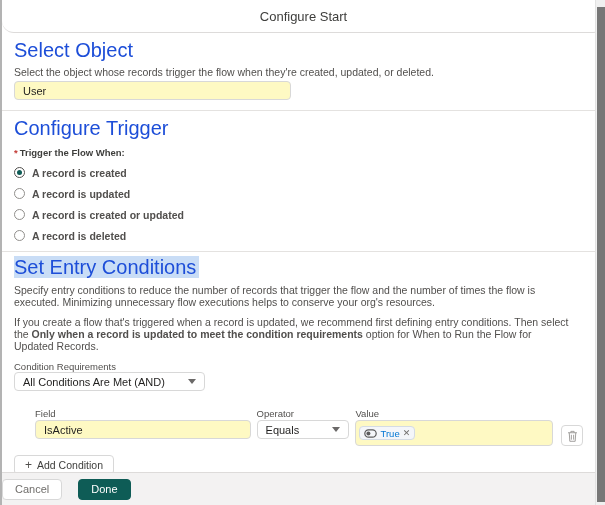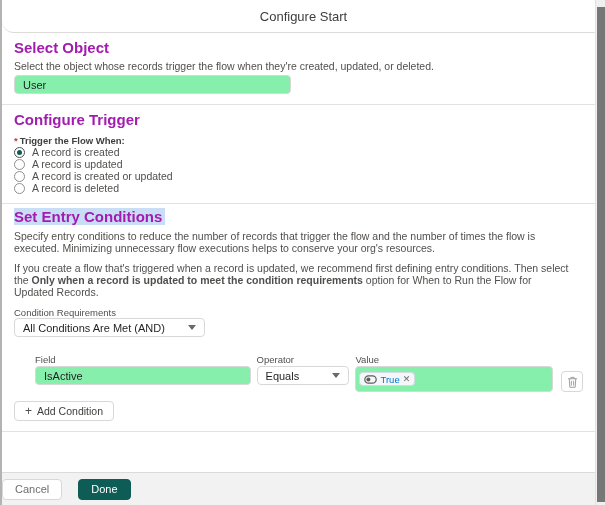--- a/index.html
+++ b/index.html
@@ -14,43 +14,43 @@
 
   
   .header { height:33px; border-bottom:1px solid #dddbda; display:flex; align-items:center; justify-content:center;border-radius:12px; }
   .header-title { font-size:13px; color:#3e3e3c; }
 
   
   .content { position:absolute; top:33px; left:0; right:10px; bottom:33px; overflow:hidden; background:#fff; }
   .section { padding:0 12px 0 12px; }
   .divider { border-top:1px solid #e4e2e0; }
 
-  h2.sec-heading { font-size:15px; font-weight:700; color:#a21caf; }
+  h2.sec-heading { font-size:20px; font-weight:400; color:#1d4ed8; }
   .desc { font-size:10.5px; line-height:12px; color:#514f4d; }
   .field-label { font-size:9.5px; color:#514f4d; }
   .field-label.bold { font-weight:bold; color:#3e3e3c; }
   .req { color:#c23934; margin-right:2px; font-size:9.5px; }
 
   .text-input {
     display:flex; align-items:center; border:1px solid #d8d8d8; border-radius:4px;
-    height:19px; background:#86efac; font-size:11px; color:#201f1e; padding:0 8px; width:100%;
+    height:19px; background:#fef9c3; font-size:11px; color:#201f1e; padding:0 8px; width:100%;
     font-family:"Liberation Sans",sans-serif;
   }
   input.text-input { outline:none; }
 
   
   .sec1 { padding-top:6px; }
   .sec1 .desc { margin-top:4px; }
   .sec1 .field-label { margin-top:8px; }
   .sec1 .obj-input { width:277px; margin-top:3px; margin-bottom:10px; }
 
   
   .sec2 { padding-top:6px; }
   .sec2 .field-label { margin-top:7px; }
-  .radio-row { display:flex; align-items:center; margin-top:0; }
+  .radio-row { display:flex; margin-top:9px;font-weight:bold; }
   .radio { width:11px; height:11px; border-radius:50%; border:1px solid #918f8c; background:#fff; flex:none; }
   .radio.checked { border-color:#514f4d; position:relative; }
   .radio.checked::after { content:""; position:absolute; left:2px; top:2px; width:5px; height:5px; border-radius:50%; background:#0e5c56; }
   .radio-label { font-size:10.5px; color:#514f4d; margin-left:7px; }
   .sec2 { padding-bottom:9px; }
 
   
   .sec3 { padding-top:4px; padding-bottom:10px; }
   .hl { background:#c9ddf6; padding-right:3px; }
   .sec3 .desc { margin-top:5px; width:560px; }

